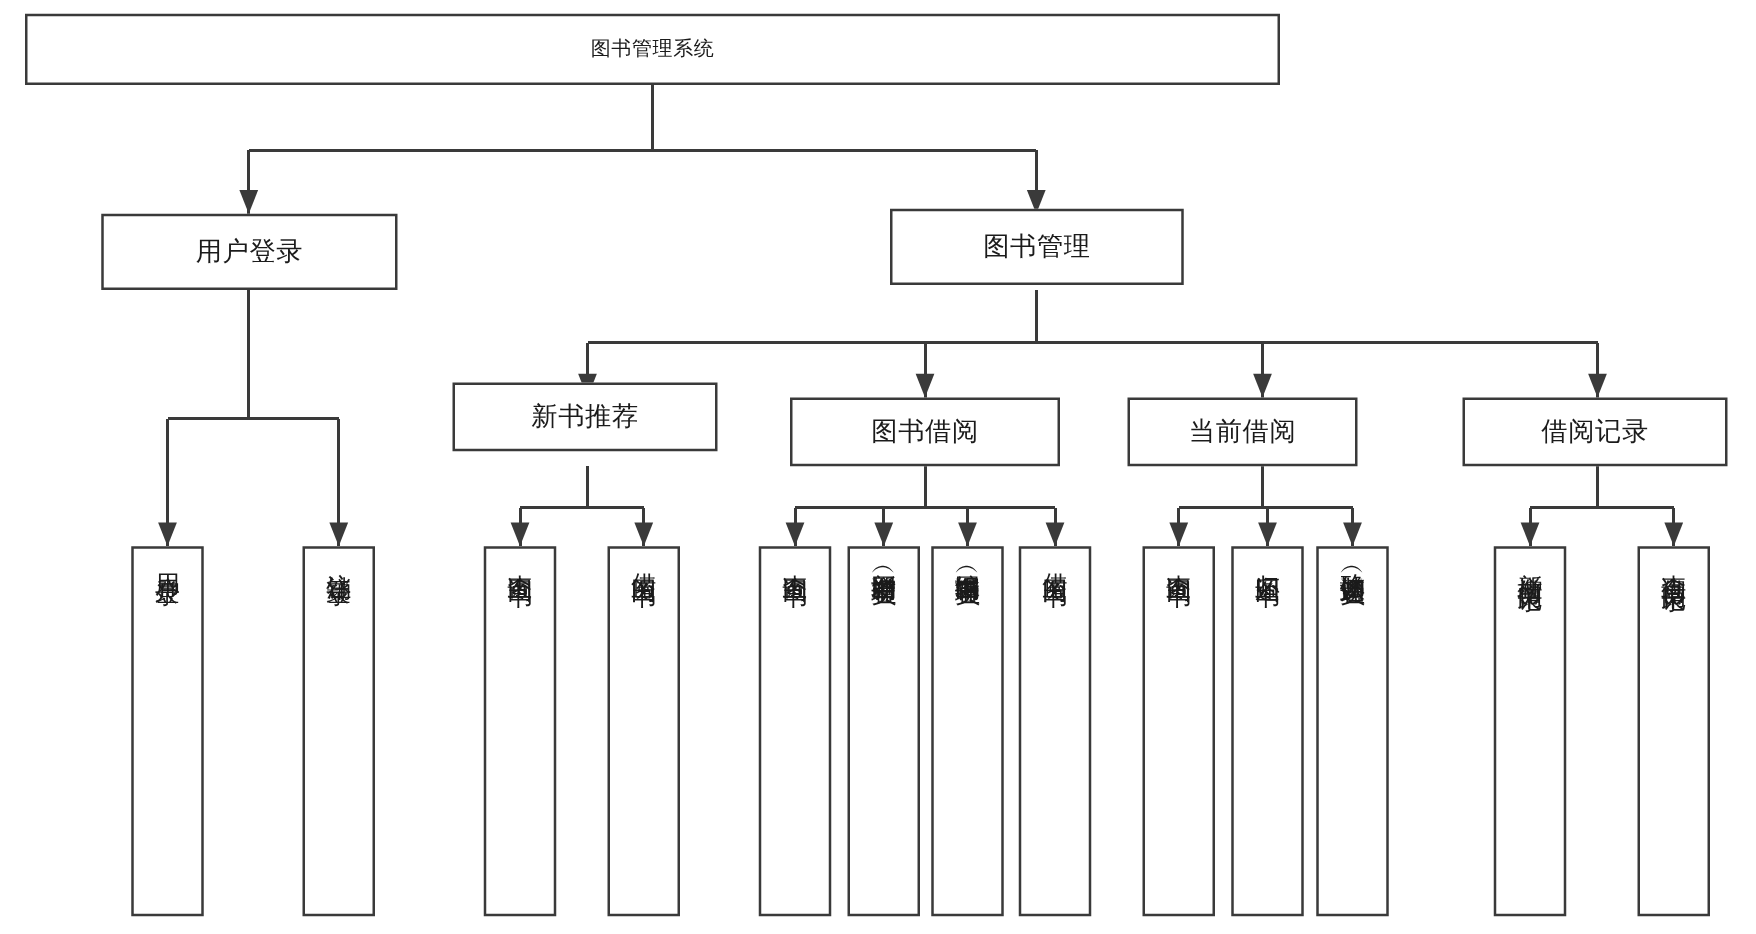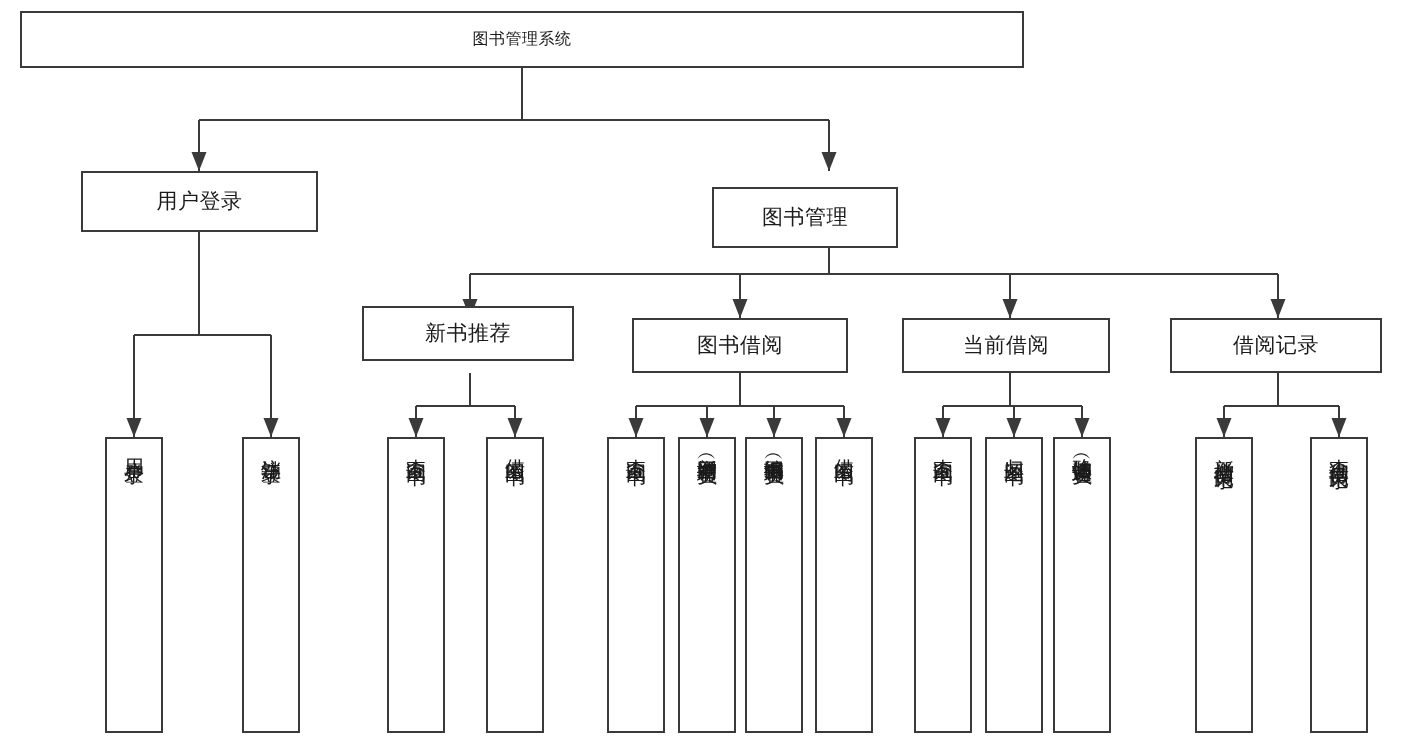--- a/index.html
+++ b/index.html
@@ -136,30 +136,30 @@
       <polygon points="1331.5,418 1346.5,418 1339,437" fill="#3a3a3a"></polygon>
     </svg>
 
   <div id="nodes-layer">
       <div class="node horiz root" style="left: 20px; top: 11px; width: 1004px; height: 57px;">
         <span class="label">图书管理系统</span>
       </div>
       <div class="node horiz" style="left: 81px; top: 171px; width: 237px; height: 61px;">
         <span class="label">用户登录</span>
       </div>
-      <div class="node horiz" style="left: 712px; top: 187px; width: 186px; height: 61px;">
+      <div class="node horiz" style="left: 712px; top: 167px; width: 235px; height: 61px;">
         <span class="label">图书管理</span>
       </div>
       <div class="node horiz" style="left: 362px; top: 306px; width: 212px; height: 55px;">
         <span class="label">新书推荐</span>
       </div>
       <div class="node horiz" style="left: 632px; top: 318px; width: 216px; height: 55px;">
         <span class="label">图书借阅</span>
       </div>
-      <div class="node horiz" style="left: 902px; top: 318px; width: 208px; height: 55px; justify-content: center;">
+      <div class="node horiz" style="left: 902px; top: 318px; width: 184px; height: 55px; justify-content: center;">
         <span class="label">当前借阅</span>
       </div>
       <div class="node horiz" style="left: 1170px; top: 318px; width: 212px; height: 55px;">
         <span class="label">借阅记录</span>
       </div>
       <div class="node vert" style="left: 105px; top: 437px; width: 58px; height: 296px;">
         <span class="label">用户登录</span>
       </div>
       <div class="node vert" style="left: 242px; top: 437px; width: 58px; height: 296px;">
         <span class="label">注销登录</span>

